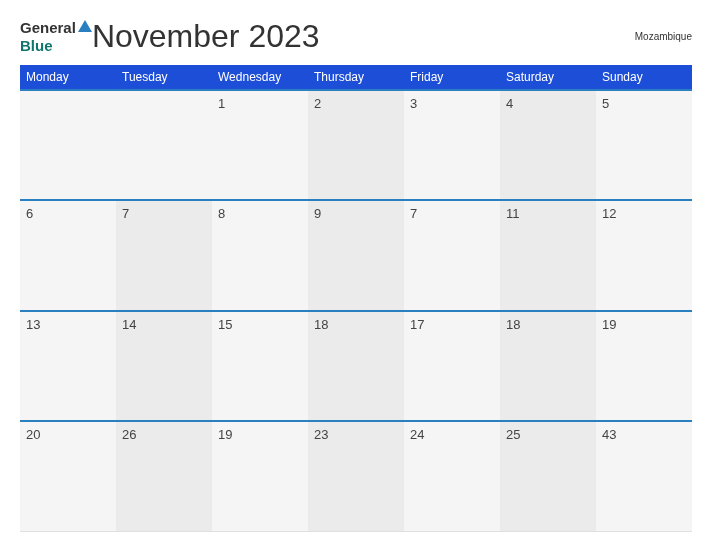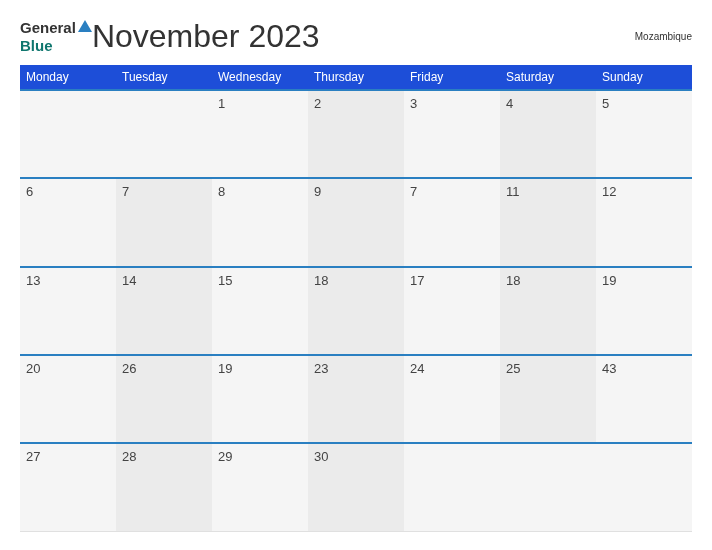--- a/index.html
+++ b/index.html
@@ -176,25 +176,16 @@
         <tr class="week-row">
           <td><span class="date-num">20</span></td>
           <td><span class="date-num">26</span></td>
           <td><span class="date-num">19</span></td>
           <td><span class="date-num">23</span></td>
           <td><span class="date-num">24</span></td>
           <td><span class="date-num">25</span></td>
           <td><span class="date-num">43</span></td>
         </tr>
 
-        <tr class="week-row">
-          <td><span class="date-num">27</span></td>
-          <td><span class="date-num">28</span></td>
-          <td><span class="date-num">29</span></td>
-          <td><span class="date-num">30</span></td>
-          <td class="empty"><span class="date-num"></span></td>
-          <td class="empty"><span class="date-num"></span></td>
-          <td class="empty"><span class="date-num"></span></td>
-        </tr>
       </tbody>
     </table>
   </div>
 </div>
 
 </body></html>

